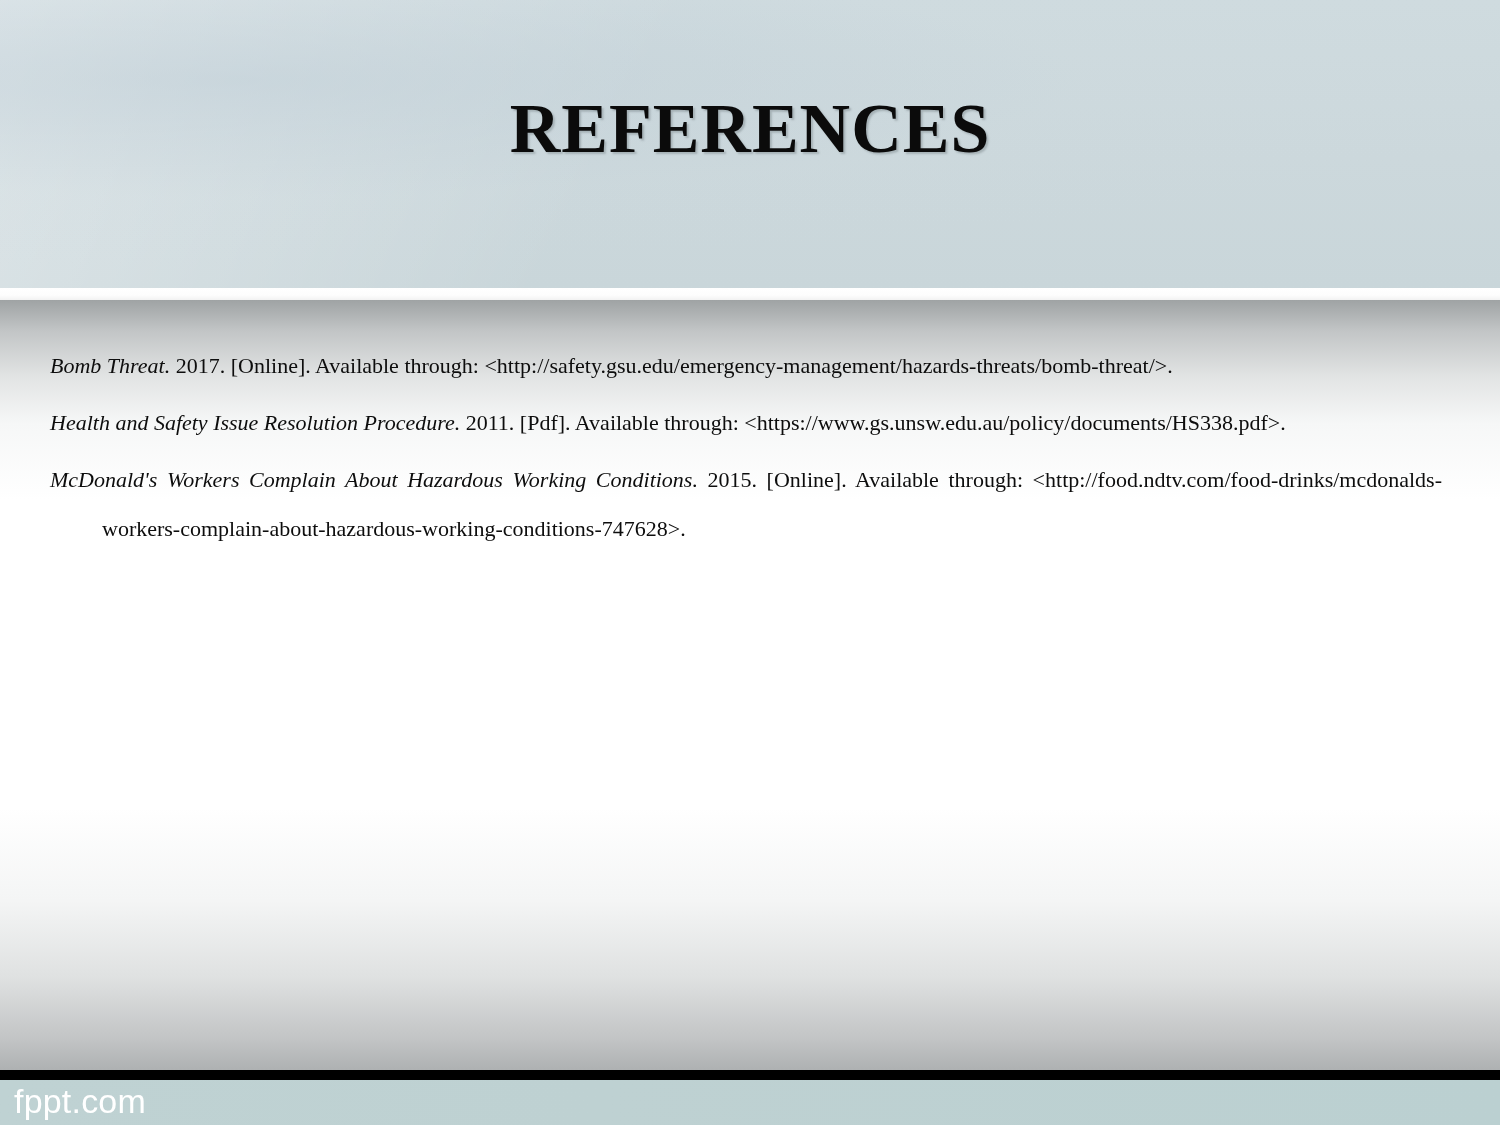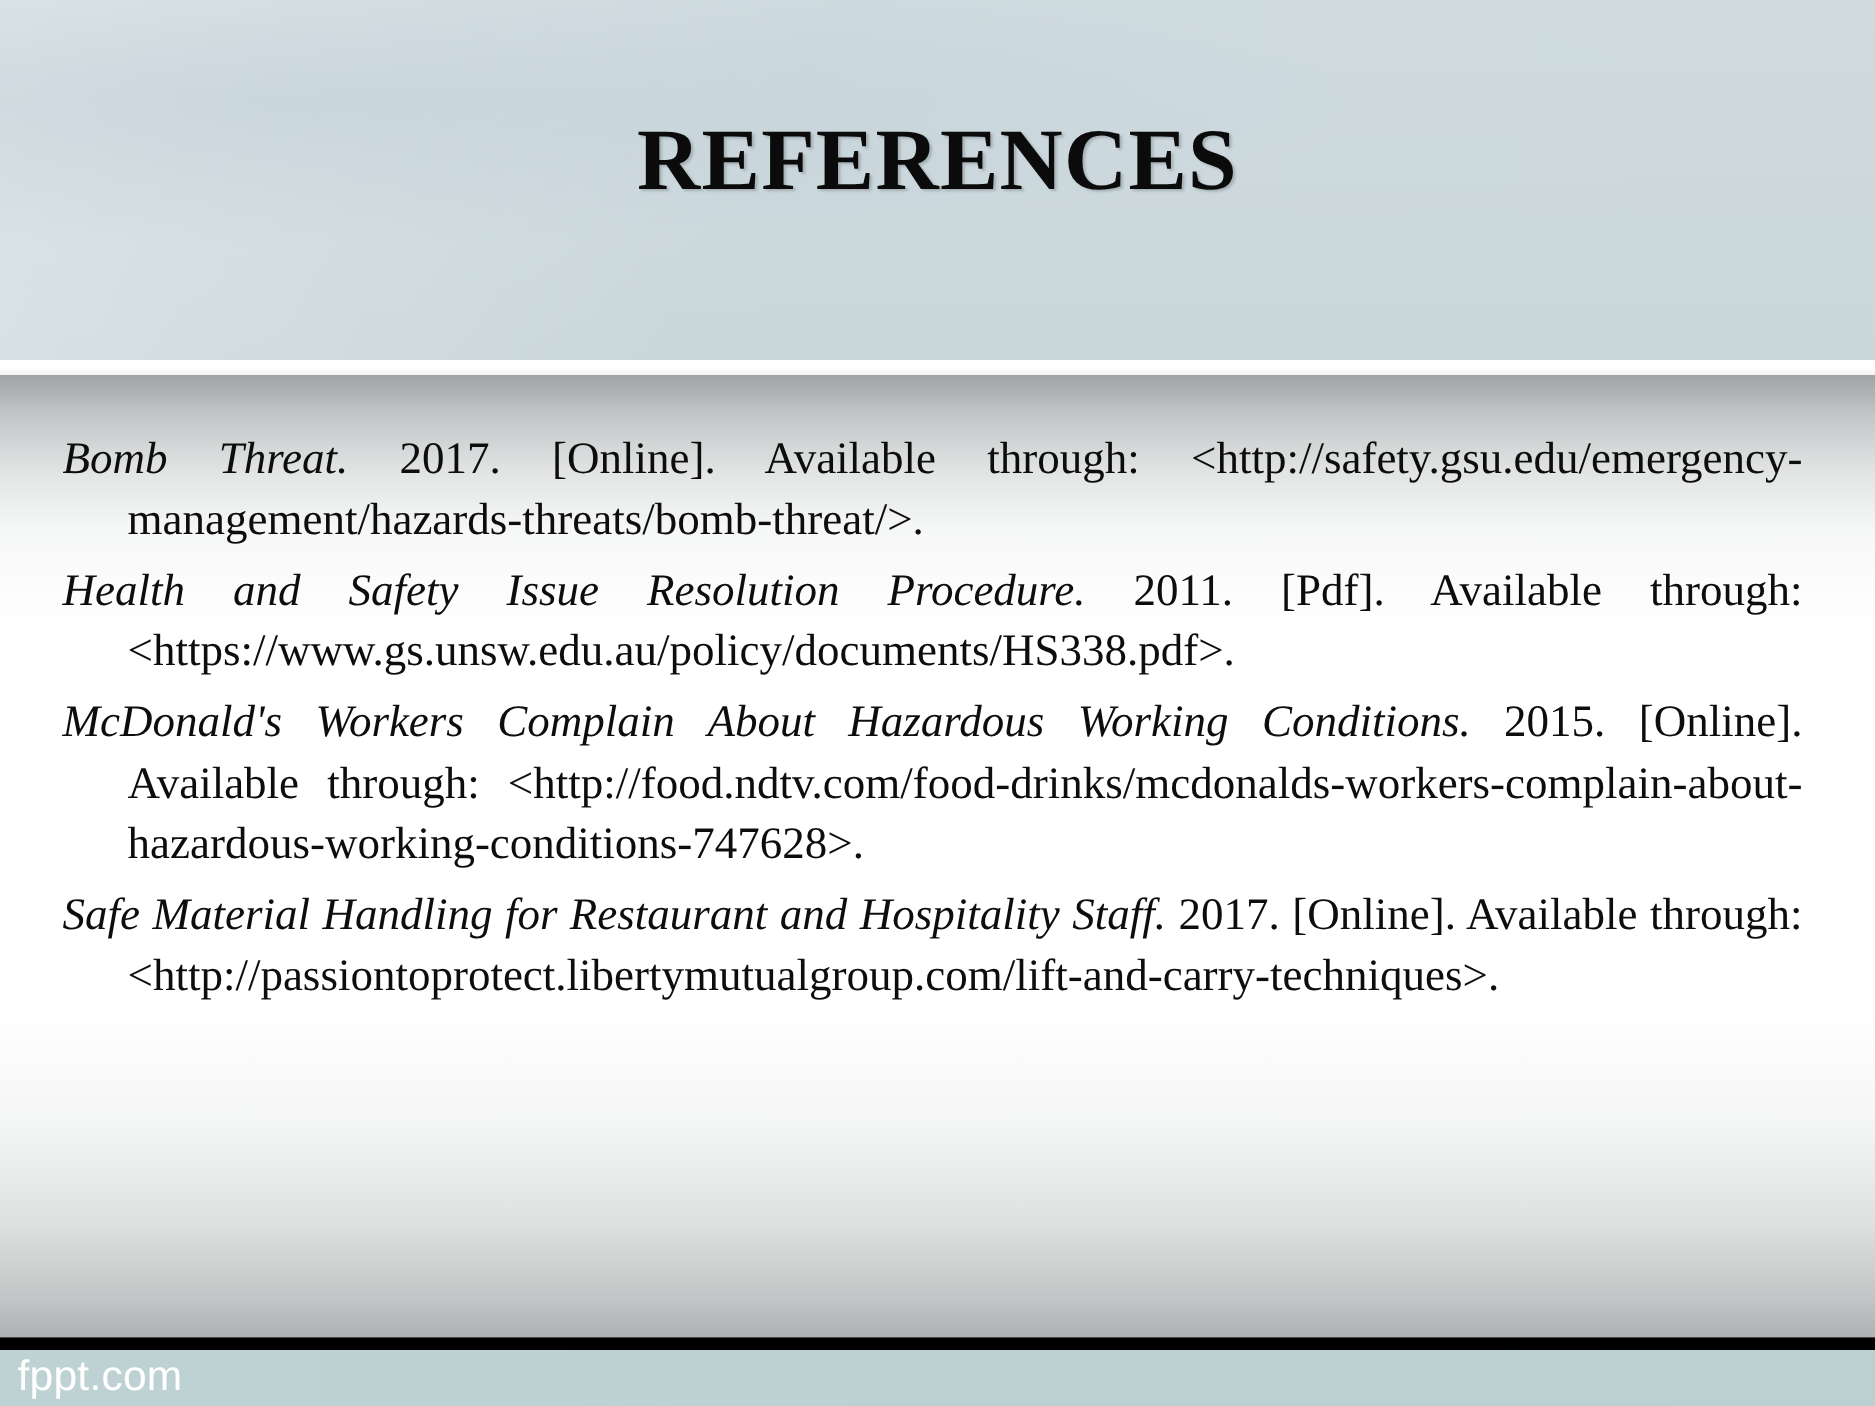--- a/index.html
+++ b/index.html
@@ -13,21 +13,21 @@
     overflow: hidden;
     background: #ffffff;
     font-family: "Liberation Serif", serif;
   }
 
   .slide {
     position: relative;
     width: 1500px;
     height: 1125px;
     overflow: hidden;
-    background: #737373;
+    background: #3b82f6;
   }
 
   
   .header-band {
     position: absolute;
     left: 0;
     top: 0;
     width: 1500px;
     height: 288px;
     background:
@@ -91,21 +91,21 @@
 
   .ref-list {
     position: absolute;
     left: 50px;
     top: 42px;
     width: 1392px;
   }
 
   .ref-item {
     font-family: "Liberation Serif", serif;
-    font-size: 36px;
+    font-size: 22px;
     line-height: 48.5px;
     color: #0d0d0d;
     text-align: justify;
     text-justify: inter-word;
     padding-left: 52px;
     text-indent: -52px;
     margin: 0 0 8.5px 0;
     -webkit-hyphens: none;
     hyphens: none;
   }
@@ -155,21 +155,20 @@
     <div class="header-sheen"></div>
   </div>
   <div class="slide-title">REFERENCES</div>
   <div class="header-divider"></div>
 
   <div class="body-area">
     <div class="ref-list">
         <p class="ref-item"><span class="ttl">Bomb Threat.</span><span class="body"> 2017. [Online]. Available through: &lt;http://safety.gsu.edu/emergency-management/hazards-threats/bomb-threat/&gt;.</span></p>
         <p class="ref-item"><span class="ttl">Health and Safety Issue Resolution Procedure.</span><span class="body"> 2011. [Pdf]. Available through: &lt;https://www.gs.unsw.edu.au/policy/documents/HS338.pdf&gt;.</span></p>
         <p class="ref-item"><span class="ttl">McDonald's Workers Complain About Hazardous Working Conditions.</span><span class="body"> 2015. [Online]. Available through: &lt;http://food.ndtv.com/food-drinks/mcdonalds-workers-complain-about-hazardous-working-conditions-747628&gt;.</span></p>
-        <p class="ref-item"><span class="ttl">Safe Material Handling for Restaurant and Hospitality Staff.</span><span class="body"> 2017. [Online]. Available through: &lt;http://passiontoprotect.libertymutualgroup.com/lift-and-carry-techniques&gt;.</span></p>
       </div>
   </div>
 
   <div class="bottom-bar"></div>
   <div class="footer-band"></div>
   <div class="footer-watermark">fppt.com</div>
 
 </div>
 
 </body></html>

